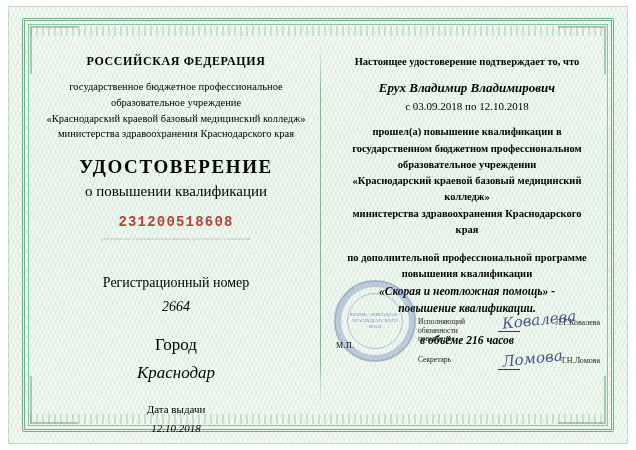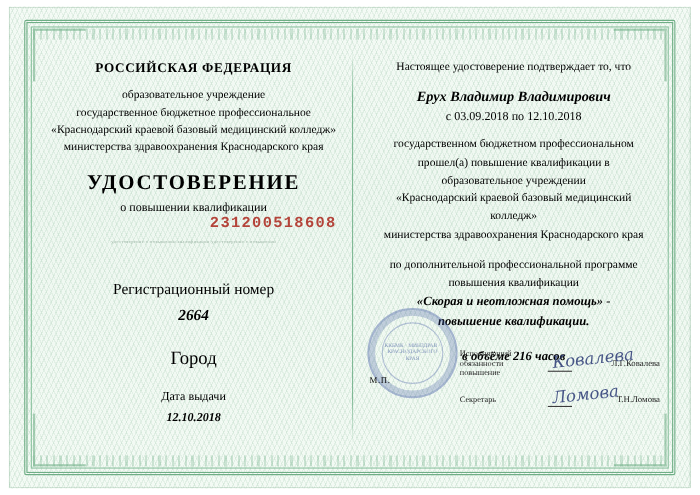--- a/index.html
+++ b/index.html
@@ -117,45 +117,45 @@
     line-height: 1.5;
     margin-bottom: 14px;
   }
   .title-main {
     font-size: 19px;
     font-weight: bold;
     letter-spacing: 1.6px;
     margin-top: 10px;
   }
   .title-sub {
-    font-size: 11px;
+    font-size: 15px;
     margin-top: 5px;
+    margin-bottom: 14px;
   }
   .serial {
     font-family: "Liberation Mono", monospace;
     color: #b4443a;
     font-size: 14px;
     letter-spacing: 1.2px;
     font-weight: bold;
-    text-align: right;
   }
   .microtext {
     margin-top: 6px;
     font-size: 4px;
     letter-spacing: .4px;
     color: #9fb7a8;
     white-space: nowrap;
     overflow: hidden;
   }
   .reg-block { margin-top: 30px; font-size: 14px; line-height: 1.7; }
-  .reg-value { font-style: italic; font-weight: bold; }
+  .reg-value { font-style: italic; font-weight: normal; }
   .city-block { margin-top: 12px; font-size: 17px; line-height: 1.7; }
   .date-block { margin-top: 12px; font-size: 11px; line-height: 1.7; }
 
-  .r-line { font-size: 10.5px; line-height: 1.55; }
+  .r-line { font-size: 10.5px; line-height: 1.55; font-weight: bold; }
   .fio {
     font-size: 13px;
     font-weight: bold;
     font-style: italic;
     margin: 10px 0 4px 0;
   }
   .period { font-size: 11px; margin-bottom: 12px; }
   .program {
     font-size: 11.5px;
     font-weight: bold;
@@ -174,21 +174,21 @@
   .sig-area {
     position: absolute;
     left: 10px;
     right: 6px;
     bottom: 38px;
     height: 62px;
     text-align: left;
   }
   .sig-row {
     display: flex;
-    align-items: center;
+    align-items: flex-start;
     font-size: 7.5px;
     color: #1b1b1b;
     margin-bottom: 12px;
   }
   .sig-role {
     width: 74px;
     line-height: 1.15;
   }
   .sig-line {
     flex: 1;
@@ -271,55 +271,56 @@
     <div class="corner bl"></div>
     <div class="corner br"></div>
     <div class="divider"></div>
 
     <div class="content">
 
       <div class="col col-left">
         <div class="country">РОССИЙСКАЯ ФЕДЕРАЦИЯ</div>
 
         <div class="org-block">
+          <div>государственное бюджетное профессиональное</div>
           <div>образовательное учреждение</div>
-          <div>государственное бюджетное профессиональное</div>
           <div>«Краснодарский краевой базовый медицинский колледж»</div>
           <div>министерства здравоохранения Краснодарского края</div>
         </div>
 
         <div class="title-main">УДОСТОВЕРЕНИЕ</div>
         <div class="title-sub">о повышении квалификации</div>
 
         <div class="serial">231200518608</div>
         <div class="microtext">удостоверение о повышении квалификации удостоверение о повышении</div>
 
         <div class="reg-block">
           <div>Регистрационный номер</div>
           <div class="reg-value">2664</div>
         </div>
 
         <div class="city-block">
           <div>Город</div>
+          <div class="reg-value">Краснодар</div>
         </div>
 
         <div class="date-block">
           <div>Дата выдачи</div>
           <div class="reg-value">12.10.2018</div>
         </div>
       </div>
 
       <div class="col col-right">
         <div class="r-line">Настоящее удостоверение подтверждает то, что</div>
 
         <div class="fio">Ерух Владимир Владимирович</div>
         <div class="period">с 03.09.2018 по 12.10.2018</div>
 
+        <div class="r-line">прошел(а) повышение квалификации в</div>
         <div class="r-line">государственном бюджетном профессиональном</div>
-        <div class="r-line">прошел(а) повышение квалификации в</div>
         <div class="r-line">образовательное учреждении</div>
         <div class="r-line">«Краснодарский краевой базовый медицинский колледж»</div>
         <div class="r-line">министерства здравоохранения Краснодарского края</div>
 
         <div class="r-line" style="margin-top:12px">по дополнительной профессиональной программе</div>
         <div class="r-line">повышения квалификации</div>
 
         <div class="program">
           <div>«Скорая и неотложная помощь» -</div>
           <div>повышение квалификации.</div>

